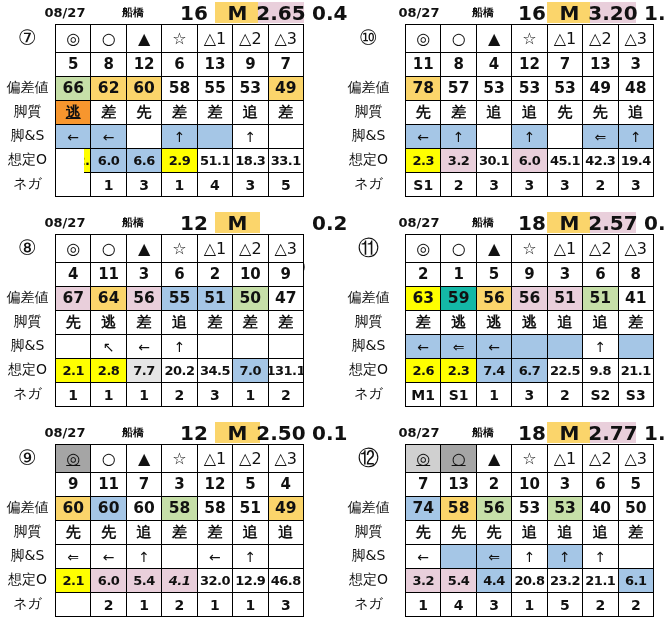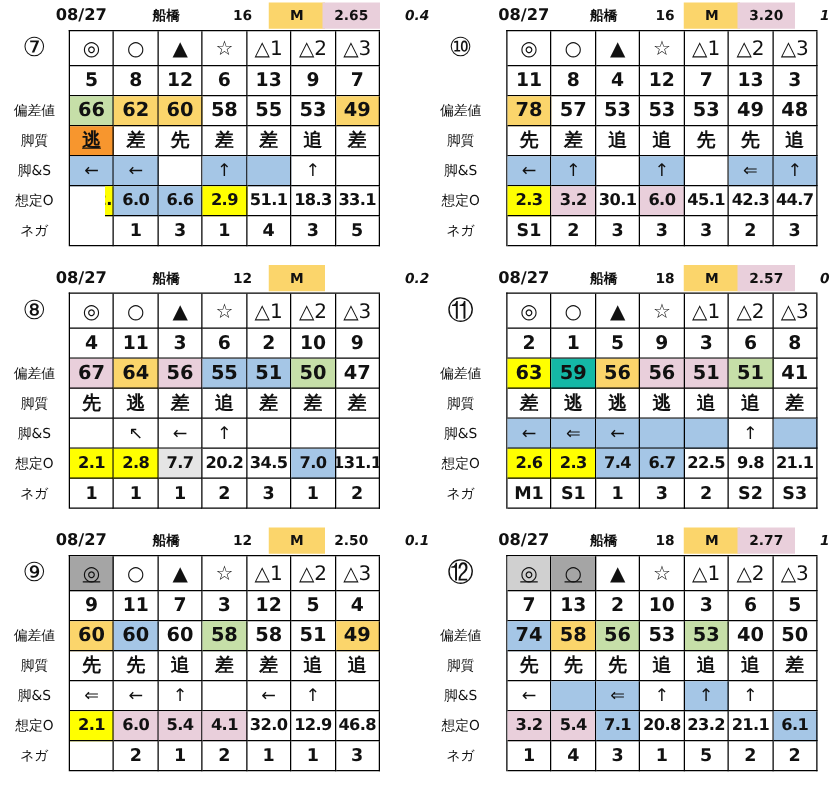--- a/index.html
+++ b/index.html
@@ -25,36 +25,36 @@
     display: grid;
     grid-template-rows: 28px 24px 24px 24px 24px 24px 24px;
   }
   .col-right .labels { width: 73px; }
   .race-no {
     display: flex; align-items: center; justify-content: center;
     font-size: 21px; font-weight: normal;
   }
   .rlabel {
     display: flex; align-items: center; justify-content: center;
-    font-size: 11px; font-weight: normal; letter-spacing: 0px;
+    font-size: 14px; font-weight: normal; letter-spacing: 0px;
   }
 
   
   .header { position: absolute; left: 0; top: 0; width: 332px; height: 22px; }
   .hcell {
     position: absolute; top: 0; height: 21px;
     display: flex; align-items: center; justify-content: center;
-    font-size: 11px; font-weight: bold;
+    font-size: 20px; font-weight: bold;
   }
   .hdate  { left: 36px;  width: 58px; font-size: 13px; }
   .htrack { left: 103px; width: 60px; font-size: 11px; }
   .hheads { left: 178px; width: 32px; }
   .hcls   { left: 215px; width: 45px; }
   .hodds  { left: 258px; width: 46px; }
-  .hdiff  { left: 324px; width: 40px; justify-content: flex-start; font-style: italic; }
+  .hdiff  { left: 312px; width: 40px; justify-content: flex-start; }
   .col-right .hdate  { left: 58px; }
   .col-right .htrack { left: 121px; }
   .col-right .hheads { left: 184px; }
 
   
   .table {
     position: absolute; left: 55px; top: 22px;
     width: 248px; height: 172px;
     display: grid;
     grid-template-columns: repeat(7, 1fr);
@@ -206,21 +206,21 @@
           <div class="cell kyaku_s" style="background: rgb(165, 198, 230);">↑</div>
           <div class="cell kyaku_s"></div>
           <div class="cell kyaku_s" style="background: rgb(165, 198, 230);">⇐</div>
           <div class="cell kyaku_s" style="background: rgb(165, 198, 230);">↑</div>
           <div class="cell sotei_o" style="background: rgb(255, 255, 0);">2.3</div>
           <div class="cell sotei_o" style="background: rgb(233, 207, 219);">3.2</div>
           <div class="cell sotei_o">30.1</div>
           <div class="cell sotei_o" style="background: rgb(233, 207, 219);">6.0</div>
           <div class="cell sotei_o">45.1</div>
           <div class="cell sotei_o">42.3</div>
-          <div class="cell sotei_o">44.7</div>
+          <div class="cell sotei_o">19.4</div>
           <div class="cell nega">S1</div>
           <div class="cell nega">2</div>
           <div class="cell nega">3</div>
           <div class="cell nega">3</div>
           <div class="cell nega">3</div>
           <div class="cell nega">2</div>
           <div class="cell nega">3</div>
         </div>
       </div>
       <div class="block col-left">
@@ -413,21 +413,21 @@
           <div class="cell kyaku_s">⇐</div>
           <div class="cell kyaku_s">←</div>
           <div class="cell kyaku_s">↑</div>
           <div class="cell kyaku_s"></div>
           <div class="cell kyaku_s">←</div>
           <div class="cell kyaku_s">↑</div>
           <div class="cell kyaku_s"></div>
           <div class="cell sotei_o" style="background: rgb(255, 255, 0);">2.1</div>
           <div class="cell sotei_o" style="background: rgb(233, 207, 219);">6.0</div>
           <div class="cell sotei_o" style="background: rgb(233, 207, 219);">5.4</div>
-          <div class="cell sotei_o" style="background: rgb(233, 207, 219);">4.1</div>
+          <div class="cell sotei_o" style="background: rgb(233, 207, 219); font-style: italic;">4.1</div>
           <div class="cell sotei_o">32.0</div>
           <div class="cell sotei_o">12.9</div>
           <div class="cell sotei_o">46.8</div>
           <div class="cell nega"></div>
           <div class="cell nega">2</div>
           <div class="cell nega">1</div>
           <div class="cell nega">2</div>
           <div class="cell nega">1</div>
           <div class="cell nega">1</div>
           <div class="cell nega">3</div>
@@ -482,21 +482,21 @@
           <div class="cell kyakushitsu">差</div>
           <div class="cell kyaku_s">←</div>
           <div class="cell kyaku_s" style="background: rgb(165, 198, 230);"></div>
           <div class="cell kyaku_s" style="background: rgb(165, 198, 230);">⇐</div>
           <div class="cell kyaku_s">↑</div>
           <div class="cell kyaku_s" style="background: rgb(165, 198, 230);">↑</div>
           <div class="cell kyaku_s">↑</div>
           <div class="cell kyaku_s"></div>
           <div class="cell sotei_o" style="background: rgb(233, 207, 219);">3.2</div>
           <div class="cell sotei_o" style="background: rgb(233, 207, 219);">5.4</div>
-          <div class="cell sotei_o" style="background: rgb(165, 198, 230);">7.1</div>
+          <div class="cell sotei_o" style="background: rgb(165, 198, 230);">4.4</div>
           <div class="cell sotei_o">20.8</div>
           <div class="cell sotei_o">23.2</div>
           <div class="cell sotei_o">21.1</div>
           <div class="cell sotei_o" style="background: rgb(165, 198, 230);">6.1</div>
           <div class="cell nega">1</div>
           <div class="cell nega">4</div>
           <div class="cell nega">3</div>
           <div class="cell nega">1</div>
           <div class="cell nega">5</div>
           <div class="cell nega">2</div>

